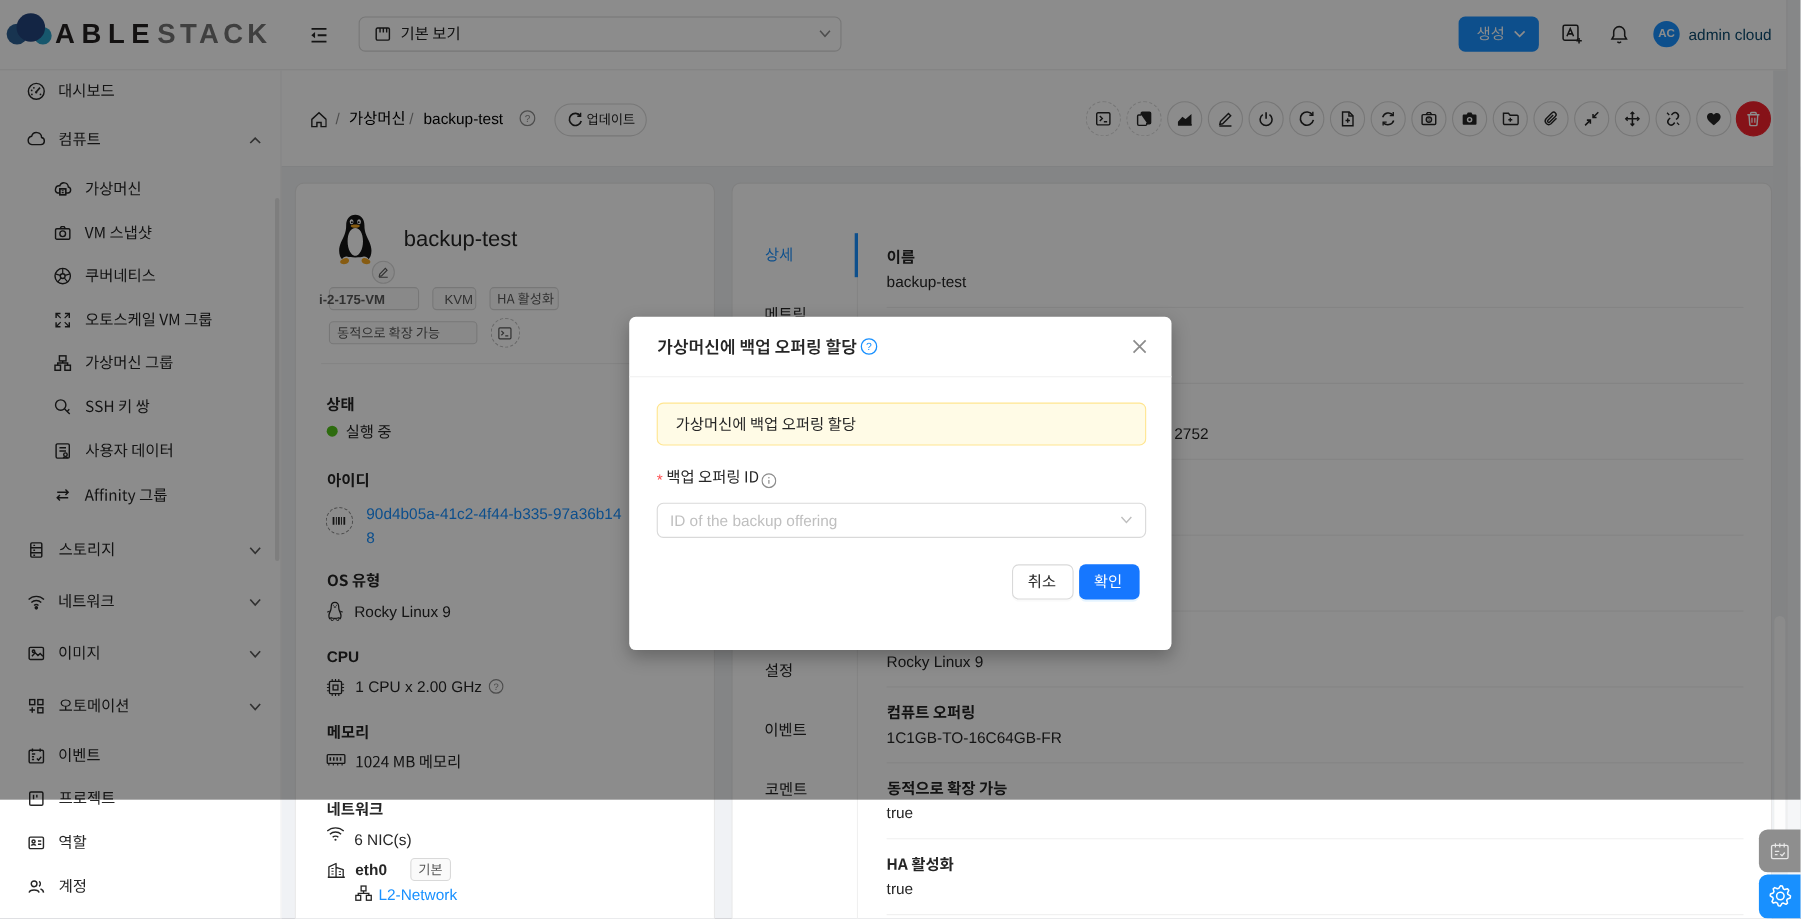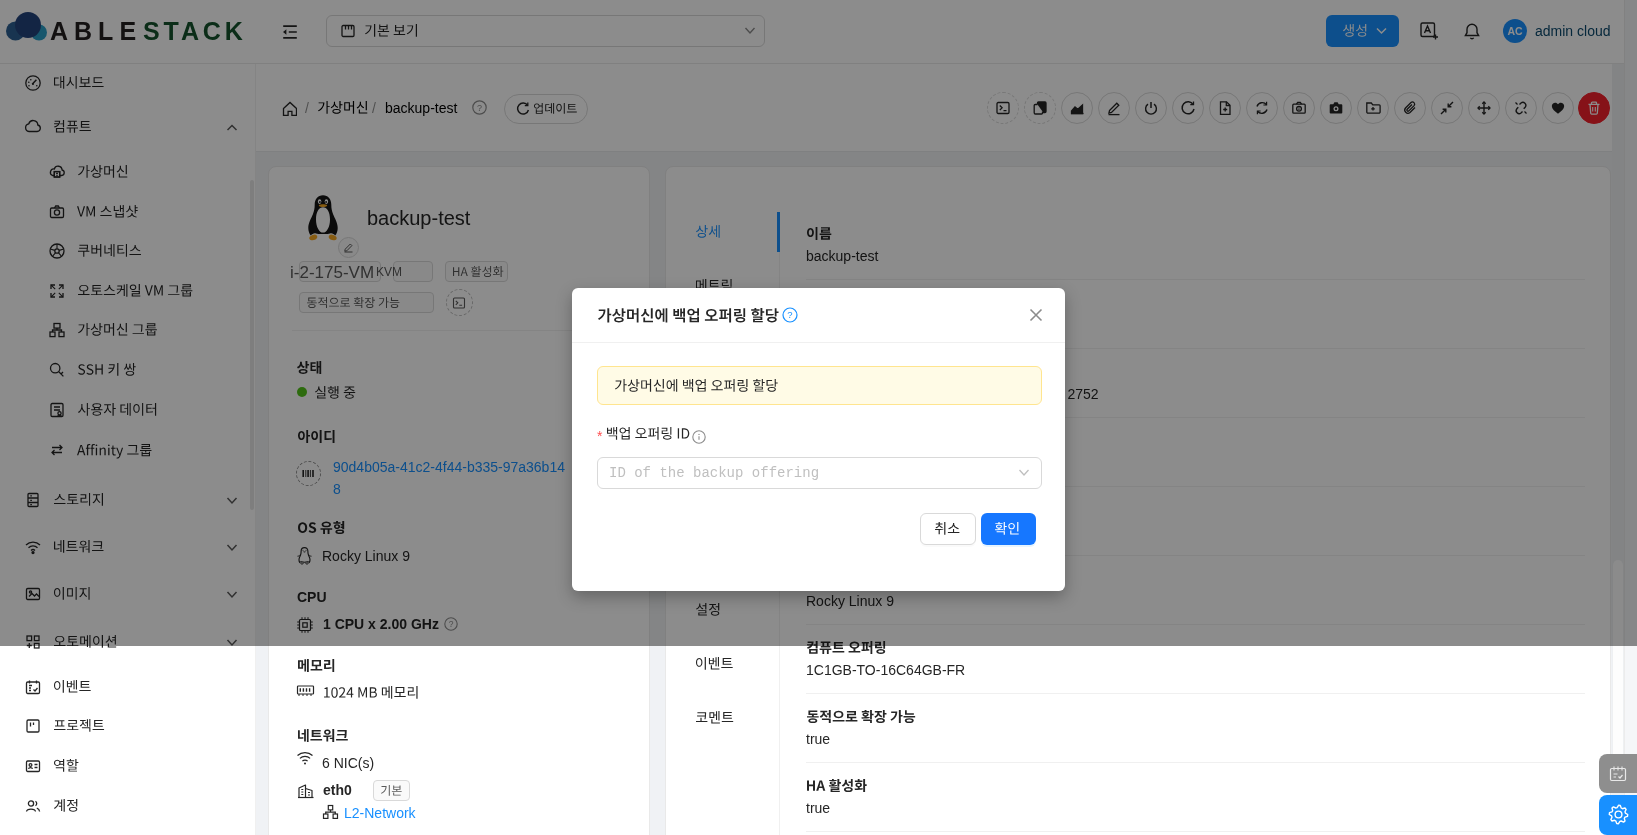--- a/index.html
+++ b/index.html
@@ -1,28 +1,28 @@
 <!DOCTYPE html>
 <html><head><meta charset="utf-8">
 <style>
 html,body{margin:0;padding:0;width:1637px;height:835px;overflow:hidden;
 font-family:"Liberation Sans",sans-serif;background:#f0f2f5;}
 *{box-sizing:border-box}
 </style></head><body>
-<div style="position:relative;width:1637px;height:646px">
+<div style="position:relative;width:1637px;height:727px">
 
 <div style="position:absolute;inset:0;z-index:1">
 <div style="position:absolute;left:0px;top:0px;width:1637px;height:64px;background:#fff;border-bottom:1px solid #eaeaea;"></div>
 <svg style="position:absolute;left:5px;top:11px;" width="44" height="32" viewBox="0 0 44 32">
 <circle cx="34" cy="21.5" r="8" fill="#2b9fc7"></circle>
 <circle cx="10.5" cy="20" r="9.5" fill="#2d6092"></circle>
 <circle cx="23" cy="14" r="13" fill="#24447c"></circle>
 </svg>
 <div style="position:absolute;left:50px;top:12.5px;font-size:25px;line-height:36px;color:#231f20;font-weight:700;font-family:'Liberation Sans', sans-serif;white-space:pre;letter-spacing:6.0px;">ABLE</div>
-<div style="position:absolute;left:143px;top:12.5px;font-size:25px;line-height:36px;color:#14532d;font-weight:700;font-family:'Liberation Sans', sans-serif;white-space:pre;letter-spacing:3.9px;">STACK</div>
+<div style="position:absolute;left:143px;top:12.5px;font-size:25px;line-height:36px;color:#737373;font-weight:700;font-family:'Liberation Sans', sans-serif;white-space:pre;letter-spacing:3.9px;">STACK</div>
 <svg style="position:absolute;left:280px;top:22px;" width="20" height="20" viewBox="0 0 20 20">
 <g stroke="#262626" stroke-width="1.7" fill="none">
 <path d="M3.2 4.2h13.6M8.8 10h8M3.2 15.8h13.6"></path>
 <path d="M6.4 7.2L3 10l3.4 2.8z" fill="#262626" stroke="none"></path>
 </g>
       </svg>
 <div style="position:absolute;left:326px;top:15px;width:439px;height:32px;background:#fff;border:1px solid #d9d9d9;border-radius:6px;"></div>
 <svg style="position:absolute;left:340px;top:23px;" width="16" height="16" viewBox="0 0 16 16">
 <g stroke="#262626" stroke-width="1.3" fill="none">
 <rect x="2" y="2.5" width="12" height="11" rx="1.2"></rect>
@@ -416,23 +416,23 @@
       </svg>
 <div style="position:absolute;left:367px;top:203.5px;font-size:20px;line-height:29px;color:#262626;font-weight:500;font-family:'Liberation Sans', sans-serif;white-space:pre;">backup-test</div>
 <div style="position:absolute;left:338px;top:237px;width:21px;height:21px;background:#fafafa;border:1px solid #d9d9d9;border-radius:50%;"></div>
 <svg style="position:absolute;left:343px;top:242px;" width="11" height="11" viewBox="0 0 11 11">
         <g stroke="#595959" stroke-width="1" fill="none">
           <path d="M2.2 7.2L7.3 2l1.6 1.6-5.1 5.2-2 .4z"></path>
           <path d="M1.5 10h8"></path>
         </g>
       </svg>
 <div style="position:absolute;left:299px;top:261px;width:82px;height:21px;background:#fafafa;border:1px solid #d9d9d9;border-radius:4px;"></div>
-<div style="position:absolute;left:290px;top:263.5px;font-size:17px;line-height:17px;color:#595959;font-weight:400;font-family:'Liberation Sans', sans-serif;white-space:pre;">i-2-175-VM</div>
+<div style="position:absolute;left:290px;top:263.5px;font-size:12px;line-height:17px;color:#595959;font-weight:700;font-family:'Liberation Sans', sans-serif;white-space:pre;">i-2-175-VM</div>
 <div style="position:absolute;left:393px;top:261px;width:40px;height:21px;background:#fafafa;border:1px solid #d9d9d9;border-radius:4px;"></div>
-<div style="position:absolute;left:376px;top:263.5px;font-size:12px;line-height:17px;color:#595959;font-weight:400;font-family:'Liberation Sans', sans-serif;white-space:pre;">KVM</div>
+<div style="position:absolute;left:404px;top:263.5px;font-size:12px;line-height:17px;color:#595959;font-weight:400;font-family:'Liberation Sans', sans-serif;white-space:pre;">KVM</div>
 <div style="position:absolute;left:445px;top:261px;width:63px;height:21px;background:#fafafa;border:1px solid #d9d9d9;border-radius:4px;"></div>
 <svg style="position:absolute;left:452.2px;top:265.3px;overflow:visible" width="52.2" height="13.0" viewBox="0 0 52.2 13.0">
         <path transform="translate(-0.2,11.0)" fill="#595959" d="M1.2 0.0V-8.8H2.3V-5.1H6.4V-8.8H7.5V0.0H6.4V-4.1H2.3V0.0Z M8.8 0.0 11.8 -8.8H13.0L16.0 0.0H14.8L13.3 -4.9Q13.0 -5.7 12.8 -6.4Q12.6 -7.1 12.4 -7.9H12.3Q12.1 -7.1 11.9 -6.4Q11.7 -5.7 11.5 -4.9L9.9 0.0ZM10.3 -2.7V-3.6H14.4V-2.7Z M26.7 -9.9H27.7V-3.5H26.7ZM27.3 -7.1H29.3V-6.3H27.3ZM20.7 -3.0H27.7V-0.8H21.7V0.3H20.7V-1.5H26.7V-2.3H20.7ZM20.7 0.1H28.1V0.8H20.7ZM22.2 -5.5H23.1V-4.1H22.2ZM19.4 -3.8 19.3 -4.5Q20.2 -4.5 21.4 -4.5Q22.5 -4.5 23.8 -4.6Q25.0 -4.7 26.1 -4.8L26.2 -4.2Q25.0 -4.0 23.8 -3.9Q22.6 -3.8 21.5 -3.8Q20.3 -3.8 19.4 -3.8ZM19.5 -9.1H25.8V-8.4H19.5ZM22.6 -8.0Q23.8 -8.0 24.5 -7.7Q25.2 -7.3 25.2 -6.6Q25.2 -5.9 24.5 -5.6Q23.8 -5.2 22.6 -5.2Q21.5 -5.2 20.8 -5.6Q20.1 -5.9 20.1 -6.6Q20.1 -7.3 20.8 -7.7Q21.5 -8.0 22.6 -8.0ZM22.6 -7.4Q21.9 -7.4 21.5 -7.2Q21.1 -7.0 21.1 -6.6Q21.1 -6.3 21.5 -6.0Q21.9 -5.8 22.6 -5.8Q23.4 -5.8 23.8 -6.0Q24.2 -6.3 24.2 -6.6Q24.2 -7.0 23.8 -7.2Q23.4 -7.4 22.6 -7.4ZM22.2 -10.0H23.1V-8.7H22.2Z M33.1 -9.3H33.9V-8.2Q33.9 -7.1 33.5 -6.3Q33.2 -5.4 32.5 -4.7Q31.8 -4.0 30.9 -3.7L30.4 -4.5Q31.2 -4.8 31.8 -5.3Q32.4 -5.9 32.8 -6.6Q33.1 -7.4 33.1 -8.2ZM33.3 -9.3H34.1V-8.2Q34.1 -7.5 34.4 -6.8Q34.7 -6.1 35.3 -5.6Q35.9 -5.1 36.7 -4.8L36.2 -4.0Q35.3 -4.3 34.7 -5.0Q34.0 -5.6 33.6 -6.4Q33.3 -7.2 33.3 -8.2ZM38.3 -9.9H39.3V-3.5H38.3ZM35.7 -3.2Q37.4 -3.2 38.4 -2.6Q39.3 -2.1 39.3 -1.1Q39.3 -0.2 38.4 0.4Q37.4 0.9 35.7 0.9Q34.0 0.9 33.1 0.4Q32.1 -0.2 32.1 -1.1Q32.1 -2.1 33.1 -2.6Q34.0 -3.2 35.7 -3.2ZM35.7 -2.4Q34.9 -2.4 34.3 -2.2Q33.7 -2.1 33.4 -1.8Q33.1 -1.5 33.1 -1.1Q33.1 -0.7 33.4 -0.5Q33.7 -0.2 34.3 -0.0Q34.9 0.1 35.7 0.1Q36.5 0.1 37.1 -0.0Q37.7 -0.2 38.0 -0.5Q38.3 -0.7 38.3 -1.1Q38.3 -1.5 38.0 -1.8Q37.7 -2.1 37.1 -2.2Q36.5 -2.4 35.7 -2.4ZM35.9 -7.6H38.5V-6.8H35.9Z M44.2 -3.5H45.2V-1.7H44.2ZM48.8 -9.9H49.8V0.9H48.8ZM49.4 -5.3H51.5V-4.5H49.4ZM41.4 -1.1 41.3 -2.0Q42.2 -2.0 43.4 -2.0Q44.6 -2.0 45.8 -2.1Q47.0 -2.1 48.1 -2.3L48.2 -1.6Q47.0 -1.4 45.8 -1.3Q44.6 -1.2 43.5 -1.2Q42.4 -1.1 41.4 -1.1ZM41.5 -8.6H47.9V-7.8H41.5ZM44.7 -7.2Q45.5 -7.2 46.0 -6.9Q46.6 -6.7 46.9 -6.2Q47.3 -5.8 47.3 -5.2Q47.3 -4.6 46.9 -4.1Q46.6 -3.7 46.0 -3.4Q45.5 -3.2 44.7 -3.2Q44.0 -3.2 43.4 -3.4Q42.8 -3.7 42.5 -4.1Q42.2 -4.6 42.2 -5.2Q42.2 -5.8 42.5 -6.2Q42.8 -6.7 43.4 -6.9Q44.0 -7.2 44.7 -7.2ZM44.7 -6.4Q44.0 -6.4 43.5 -6.1Q43.1 -5.7 43.1 -5.2Q43.1 -4.6 43.5 -4.3Q44.0 -3.9 44.7 -3.9Q45.4 -3.9 45.9 -4.3Q46.3 -4.6 46.3 -5.2Q46.3 -5.7 45.9 -6.1Q45.4 -6.4 44.7 -6.4ZM44.2 -9.9H45.2V-8.1H44.2Z"></path>
       </svg>
 <div style="position:absolute;left:299px;top:292px;width:135px;height:21px;background:#fafafa;border:1px solid #d9d9d9;border-radius:4px;"></div>
 <svg style="position:absolute;left:305.6px;top:296.3px;overflow:visible" width="94.5" height="12.9" viewBox="0 0 94.5 12.9">
         <path transform="translate(0.4,11.0)" fill="#595959" d="M0.6 -4.6H10.4V-3.8H0.6ZM5.0 -6.3H6.0V-4.2H5.0ZM1.8 -6.6H9.3V-5.8H1.8ZM1.8 -9.4H9.2V-8.6H2.8V-6.1H1.8ZM5.5 -3.0Q7.2 -3.0 8.2 -2.5Q9.2 -2.0 9.2 -1.0Q9.2 -0.1 8.2 0.4Q7.2 0.9 5.5 0.9Q3.8 0.9 2.8 0.4Q1.8 -0.1 1.8 -1.0Q1.8 -2.0 2.8 -2.5Q3.8 -3.0 5.5 -3.0ZM5.5 -2.2Q4.6 -2.2 4.0 -2.1Q3.4 -1.9 3.1 -1.7Q2.8 -1.4 2.8 -1.0Q2.8 -0.7 3.1 -0.4Q3.4 -0.1 4.0 0.0Q4.6 0.1 5.5 0.1Q6.3 0.1 7.0 0.0Q7.6 -0.1 7.9 -0.4Q8.2 -0.7 8.2 -1.0Q8.2 -1.4 7.9 -1.7Q7.6 -1.9 7.0 -2.1Q6.3 -2.2 5.5 -2.2Z M14.4 -8.8H15.2V-7.9Q15.2 -7.0 14.8 -6.1Q14.5 -5.2 13.8 -4.6Q13.1 -3.9 12.2 -3.6L11.7 -4.4Q12.3 -4.6 12.8 -5.0Q13.3 -5.3 13.6 -5.8Q14.0 -6.3 14.2 -6.8Q14.4 -7.4 14.4 -7.9ZM14.6 -8.8H15.4V-7.9Q15.4 -7.2 15.7 -6.6Q16.1 -5.9 16.7 -5.4Q17.3 -4.9 18.0 -4.6L17.5 -3.8Q16.6 -4.2 16.0 -4.8Q15.3 -5.4 15.0 -6.2Q14.6 -7.0 14.6 -7.9ZM17.4 -7.1H19.9V-6.3H17.4ZM12.0 -9.2H17.8V-8.4H12.0ZM13.3 -2.8H20.6V0.9H19.6V-2.0H13.3ZM19.6 -9.9H20.6V-3.4H19.6Z M27.6 -9.2Q28.7 -9.2 29.6 -8.9Q30.5 -8.5 31.0 -7.8Q31.5 -7.1 31.5 -6.2Q31.5 -5.3 31.0 -4.7Q30.5 -4.0 29.6 -3.6Q28.7 -3.2 27.6 -3.2Q26.5 -3.2 25.6 -3.6Q24.7 -4.0 24.2 -4.7Q23.6 -5.3 23.6 -6.2Q23.6 -7.1 24.2 -7.8Q24.7 -8.5 25.6 -8.9Q26.5 -9.2 27.6 -9.2ZM27.6 -8.4Q26.7 -8.4 26.1 -8.1Q25.4 -7.9 25.0 -7.4Q24.6 -6.9 24.6 -6.2Q24.6 -5.6 25.0 -5.1Q25.4 -4.6 26.1 -4.3Q26.7 -4.1 27.6 -4.1Q28.4 -4.1 29.1 -4.3Q29.8 -4.6 30.2 -5.1Q30.6 -5.6 30.6 -6.2Q30.6 -6.9 30.2 -7.4Q29.8 -7.9 29.1 -8.1Q28.4 -8.4 27.6 -8.4ZM22.7 -1.3H32.5V-0.5H22.7Z M33.7 -1.2H43.6V-0.4H33.7ZM38.1 -3.6H39.1V-0.9H38.1ZM34.9 -9.1H42.3V-5.8H35.9V-3.7H34.9V-6.6H41.4V-8.3H34.9ZM34.9 -4.1H42.6V-3.3H34.9Z M50.3 -4.8H51.3V-3.4H50.3ZM54.9 -9.9H55.9V-2.6H54.9ZM55.4 -6.6H57.4V-5.8H55.4ZM47.5 -3.0 47.4 -3.8Q48.4 -3.8 49.5 -3.8Q50.7 -3.8 51.9 -3.9Q53.1 -3.9 54.2 -4.1L54.3 -3.4Q53.1 -3.2 51.9 -3.1Q50.7 -3.0 49.6 -3.0Q48.5 -3.0 47.5 -3.0ZM48.7 -2.1H55.9V0.9H54.9V-1.3H48.7ZM47.7 -8.9H53.9V-8.2H47.7ZM50.8 -7.8Q51.9 -7.8 52.6 -7.3Q53.3 -6.9 53.3 -6.2Q53.3 -5.4 52.6 -5.0Q51.9 -4.6 50.8 -4.6Q49.6 -4.6 48.9 -5.0Q48.2 -5.4 48.2 -6.2Q48.2 -6.9 48.9 -7.3Q49.6 -7.8 50.8 -7.8ZM50.8 -7.1Q50.0 -7.1 49.6 -6.8Q49.2 -6.6 49.2 -6.2Q49.2 -5.8 49.6 -5.5Q50.0 -5.2 50.8 -5.2Q51.5 -5.2 51.9 -5.5Q52.4 -5.8 52.4 -6.2Q52.4 -6.6 51.9 -6.8Q51.5 -7.1 50.8 -7.1ZM50.3 -10.0H51.3V-8.6H50.3Z M61.2 -8.8H62.0V-7.9Q62.0 -6.9 61.6 -6.0Q61.2 -5.2 60.5 -4.5Q59.9 -3.9 58.9 -3.6L58.4 -4.4Q59.3 -4.6 59.9 -5.2Q60.5 -5.7 60.8 -6.4Q61.2 -7.1 61.2 -7.9ZM61.3 -8.8H62.2V-7.9Q62.2 -7.2 62.5 -6.5Q62.8 -5.9 63.4 -5.4Q64.0 -4.9 64.8 -4.7L64.3 -3.9Q63.4 -4.2 62.7 -4.8Q62.1 -5.4 61.7 -6.2Q61.3 -7.0 61.3 -7.9ZM58.7 -9.1H64.5V-8.3H58.7ZM65.9 -9.9H66.9V-3.4H65.9ZM66.6 -7.2H68.5V-6.3H66.6ZM63.5 -3.1Q64.6 -3.1 65.4 -2.9Q66.2 -2.6 66.6 -2.2Q67.0 -1.7 67.0 -1.1Q67.0 -0.5 66.6 -0.0Q66.2 0.4 65.4 0.7Q64.6 0.9 63.5 0.9Q62.3 0.9 61.5 0.7Q60.7 0.4 60.3 -0.0Q59.9 -0.5 59.9 -1.1Q59.9 -1.7 60.3 -2.2Q60.7 -2.6 61.5 -2.9Q62.3 -3.1 63.5 -3.1ZM63.5 -2.3Q62.6 -2.3 62.1 -2.2Q61.5 -2.0 61.2 -1.7Q60.9 -1.5 60.9 -1.1Q60.9 -0.7 61.2 -0.4Q61.5 -0.2 62.1 -0.0Q62.6 0.1 63.5 0.1Q64.3 0.1 64.8 -0.0Q65.4 -0.2 65.7 -0.4Q66.0 -0.7 66.0 -1.1Q66.0 -1.5 65.7 -1.7Q65.4 -2.0 64.8 -2.2Q64.3 -2.3 63.5 -2.3Z M79.6 -9.9H80.6V0.9H79.6ZM80.3 -5.5H82.3V-4.7H80.3ZM76.8 -8.8H77.8Q77.8 -7.2 77.3 -5.8Q76.8 -4.4 75.7 -3.2Q74.6 -2.0 72.8 -1.1L72.3 -1.9Q73.8 -2.7 74.8 -3.7Q75.8 -4.7 76.3 -5.9Q76.8 -7.2 76.8 -8.6ZM72.8 -8.8H77.3V-7.9H72.8Z M84.6 -6.9H91.9V-6.1H84.6ZM84.6 -9.7H85.6V-6.5H84.6ZM83.3 -4.8H93.1V-4.0H83.3ZM88.1 -3.1Q89.9 -3.1 90.9 -2.5Q91.9 -2.0 91.9 -1.1Q91.9 -0.1 90.9 0.4Q89.9 0.9 88.1 0.9Q86.4 0.9 85.4 0.4Q84.4 -0.1 84.4 -1.1Q84.4 -2.0 85.4 -2.5Q86.4 -3.1 88.1 -3.1ZM88.1 -2.3Q87.3 -2.3 86.7 -2.1Q86.1 -2.0 85.8 -1.7Q85.4 -1.5 85.4 -1.1Q85.4 -0.7 85.8 -0.4Q86.1 -0.2 86.7 -0.0Q87.3 0.1 88.1 0.1Q89.0 0.1 89.6 -0.0Q90.2 -0.2 90.5 -0.4Q90.9 -0.7 90.9 -1.1Q90.9 -1.5 90.5 -1.7Q90.2 -2.0 89.6 -2.1Q89.0 -2.3 88.1 -2.3Z"></path>
       </svg>
 <div style="position:absolute;left:446px;top:289px;width:27px;height:27px;background:#fff;border:1px dashed #bfbfbf;border-radius:50%;"></div>
 <svg style="position:absolute;left:452px;top:296px;" width="14" height="14" viewBox="0 0 14 14">
@@ -479,21 +479,21 @@
       </svg>
 <div style="position:absolute;left:322px;top:545.5px;font-size:14px;line-height:20px;color:#262626;font-weight:400;font-family:'Liberation Sans', sans-serif;white-space:pre;">Rocky Linux 9</div>
 <div style="position:absolute;left:297px;top:587.0px;font-size:14px;line-height:20px;color:#262626;font-weight:700;font-family:'Liberation Sans', sans-serif;white-space:pre;">CPU</div>
 <svg style="position:absolute;left:296px;top:616px;" width="18" height="18" viewBox="0 0 18 18">
         <g stroke="#262626" stroke-width="1.2" fill="none">
 <rect x="3.5" y="3.5" width="11" height="11" rx="1"></rect>
           <rect x="6.8" y="6.8" width="4.4" height="4.4"></rect>
 <path d="M6 3.5V1.2M9 3.5V1.2M12 3.5V1.2M6 16.8v-2.3M9 16.8v-2.3M12 16.8v-2.3M3.5 6H1.2M3.5 9H1.2M3.5 12H1.2M16.8 6h-2.3M16.8 9h-2.3M16.8 12h-2.3" stroke-width="1"></path>
         </g>
       </svg>
-<div style="position:absolute;left:323px;top:614.0px;font-size:14px;line-height:20px;color:#262626;font-weight:700;font-family:'Liberation Sans', sans-serif;white-space:pre;">1 CPU x 2.00 GHz</div>
+<div style="position:absolute;left:323px;top:614.0px;font-size:14px;line-height:20px;color:#262626;font-weight:400;font-family:'Liberation Sans', sans-serif;white-space:pre;">1 CPU x 2.00 GHz</div>
 <svg style="position:absolute;left:444px;top:617px;" width="14" height="14" viewBox="0 0 14 14">
         <g stroke="#8c8c8c" stroke-width="1.1" fill="none">
           <circle cx="7" cy="7" r="6.2"></circle>
         </g>
         <text x="7" y="10" font-size="8.5" text-anchor="middle" fill="#8c8c8c" font-family="Liberation Sans">?</text>
       </svg>
 <svg style="position:absolute;left:296.9px;top:658.3px;overflow:visible" width="38.2" height="15.0" viewBox="0 0 38.2 15.0">
         <path transform="translate(0.1,12.7)" fill="#262626" d="M0.9 -10.4H6.0V-2.0H0.9ZM4.3 -8.9H2.7V-3.4H4.3ZM9.9 -11.7H11.7V1.2H9.9ZM5.1 -7.0H8.0V-5.5H5.1ZM7.3 -11.5H9.0V0.7H7.3Z M13.5 -1.8H25.2V-0.3H13.5ZM18.4 -4.6H20.2V-1.4H18.4ZM14.7 -10.8H23.9V-4.4H14.7ZM22.1 -9.3H16.5V-5.9H22.1Z M35.3 -11.7H37.1V1.3H35.3ZM27.0 -3.3H28.2Q29.3 -3.3 30.4 -3.3Q31.4 -3.3 32.4 -3.4Q33.3 -3.5 34.4 -3.7L34.5 -2.2Q33.0 -1.9 31.5 -1.8Q29.9 -1.8 28.2 -1.8H27.0ZM27.0 -10.6H33.1V-5.6H28.9V-2.7H27.0V-7.1H31.2V-9.1H27.0Z"></path>
       </svg>
 <svg style="position:absolute;left:296px;top:682px;" width="19" height="16" viewBox="0 0 19 16">
@@ -633,21 +633,21 @@
         <path transform="translate(-0.3,12.6)" fill="#262626" d="M1.3 -10.8H2.4V-8.8H5.1V-10.8H6.2V-4.9H1.3ZM2.4 -7.9V-5.8H5.1V-7.9ZM10.3 -11.6H11.4V-4.0H10.3ZM8.2 -8.3H10.6V-7.3H8.2ZM7.5 -11.3H8.6V-4.0H7.5ZM2.9 -3.2H11.4V1.1H10.2V-2.3H2.9Z M19.9 -8.6H23.3V-7.6H19.9ZM17.0 -11.0Q18.0 -11.0 18.7 -10.6Q19.5 -10.2 19.9 -9.6Q20.3 -8.9 20.3 -8.1Q20.3 -7.2 19.9 -6.5Q19.5 -5.9 18.7 -5.5Q18.0 -5.1 17.0 -5.1Q16.1 -5.1 15.4 -5.5Q14.6 -5.9 14.2 -6.5Q13.8 -7.2 13.8 -8.1Q13.8 -8.9 14.2 -9.6Q14.6 -10.2 15.4 -10.6Q16.1 -11.0 17.0 -11.0ZM17.0 -10.0Q16.4 -10.0 15.9 -9.8Q15.4 -9.5 15.2 -9.1Q14.9 -8.6 14.9 -8.1Q14.9 -7.5 15.2 -7.0Q15.4 -6.6 15.9 -6.4Q16.4 -6.1 17.0 -6.1Q17.7 -6.1 18.1 -6.4Q18.6 -6.6 18.9 -7.0Q19.2 -7.5 19.2 -8.1Q19.2 -8.6 18.9 -9.1Q18.6 -9.5 18.1 -9.8Q17.7 -10.0 17.0 -10.0ZM22.8 -11.6H24.0V-4.8H22.8ZM15.9 -4.1H17.0V-2.6H22.8V-4.1H24.0V0.9H15.9ZM17.0 -1.6V-0.0H22.8V-1.6Z M34.7 -4.4H35.9V-1.3H34.7ZM35.3 -10.7Q36.6 -10.7 37.7 -10.3Q38.7 -9.9 39.3 -9.2Q39.9 -8.4 39.9 -7.4Q39.9 -6.4 39.3 -5.7Q38.7 -4.9 37.7 -4.5Q36.6 -4.1 35.3 -4.1Q34.0 -4.1 32.9 -4.5Q31.9 -4.9 31.3 -5.7Q30.7 -6.4 30.7 -7.4Q30.7 -8.4 31.3 -9.2Q31.9 -9.9 32.9 -10.3Q34.0 -10.7 35.3 -10.7ZM35.3 -9.8Q34.3 -9.8 33.5 -9.5Q32.7 -9.2 32.3 -8.7Q31.8 -8.2 31.8 -7.4Q31.8 -6.7 32.3 -6.2Q32.7 -5.6 33.5 -5.3Q34.3 -5.0 35.3 -5.0Q36.3 -5.0 37.1 -5.3Q37.9 -5.6 38.3 -6.2Q38.8 -6.7 38.8 -7.4Q38.8 -8.2 38.3 -8.7Q37.9 -9.2 37.1 -9.5Q36.3 -9.8 35.3 -9.8ZM29.6 -1.5H41.1V-0.5H29.6Z M42.8 -10.2H49.8V-9.3H42.8ZM42.5 -2.0 42.4 -3.0Q43.5 -3.0 44.8 -3.0Q46.1 -3.1 47.5 -3.1Q48.9 -3.2 50.1 -3.4L50.2 -2.5Q48.9 -2.3 47.6 -2.2Q46.2 -2.1 44.9 -2.1Q43.6 -2.0 42.5 -2.0ZM44.0 -9.5H45.2V-2.8H44.0ZM47.2 -9.5H48.3V-2.8H47.2ZM51.7 -11.6H52.9V1.1H51.7ZM49.3 -6.8H52.5V-5.8H49.3Z M64.6 -11.6H65.7V-3.8H64.6ZM56.0 -5.5H57.0Q58.2 -5.5 59.2 -5.5Q60.2 -5.6 61.1 -5.7Q62.0 -5.8 63.0 -5.9L63.2 -5.0Q62.1 -4.8 61.2 -4.7Q60.2 -4.6 59.2 -4.6Q58.2 -4.6 57.0 -4.6H56.0ZM56.0 -10.8H61.7V-7.3H57.1V-5.0H56.0V-8.2H60.6V-9.8H56.0ZM61.6 -3.5Q63.5 -3.5 64.7 -2.9Q65.8 -2.3 65.8 -1.2Q65.8 -0.1 64.7 0.5Q63.5 1.1 61.6 1.1Q59.6 1.1 58.5 0.5Q57.3 -0.1 57.3 -1.2Q57.3 -2.3 58.5 -2.9Q59.6 -3.5 61.6 -3.5ZM61.6 -2.6Q60.6 -2.6 59.9 -2.4Q59.2 -2.3 58.8 -2.0Q58.5 -1.7 58.5 -1.2Q58.5 -0.8 58.8 -0.5Q59.2 -0.2 59.9 -0.0Q60.6 0.1 61.6 0.1Q62.5 0.1 63.2 -0.0Q63.9 -0.2 64.3 -0.5Q64.7 -0.8 64.7 -1.2Q64.7 -1.7 64.3 -2.0Q63.9 -2.3 63.2 -2.4Q62.5 -2.6 61.6 -2.6Z M72.1 0.0V-10.3H73.4V0.0Z M76.2 0.0V-10.3H78.7Q80.3 -10.3 81.4 -9.7Q82.5 -9.1 83.0 -7.9Q83.6 -6.8 83.6 -5.2Q83.6 -3.5 83.0 -2.4Q82.5 -1.2 81.4 -0.6Q80.4 0.0 78.8 0.0ZM77.5 -1.1H78.6Q79.8 -1.1 80.7 -1.5Q81.5 -2.0 81.9 -3.0Q82.3 -3.9 82.3 -5.2Q82.3 -6.5 81.9 -7.4Q81.5 -8.3 80.7 -8.7Q79.8 -9.2 78.6 -9.2H77.5Z"></path>
       </svg>
 <svg style="position:absolute;left:692px;top:430px;" width="14" height="14" viewBox="0 0 14 14">
         <g stroke="#8c8c8c" stroke-width="1.1" fill="none">
           <circle cx="7" cy="7" r="6.2"></circle>
           <path d="M7 6.3v3.4"></path>
           <circle cx="7" cy="4.4" r=".7" fill="#8c8c8c" stroke="none"></circle>
         </g>
       </svg>
 <div style="position:absolute;left:597px;top:457px;width:445px;height:32px;background:#fff;border:1px solid #d9d9d9;border-radius:6px;"></div>
-<div style="position:absolute;left:609px;top:463.0px;font-size:14px;line-height:20px;color:#bfbfbf;font-weight:400;font-family:Liberation Mono, monospace;white-space:pre;">ID of the backup offering</div>
+<div style="position:absolute;left:609px;top:463.0px;font-size:14px;line-height:20px;color:#bfbfbf;font-weight:400;font-family:Liberation Sans, sans-serif;white-space:pre;">ID of the backup offering</div>
 <svg style="position:absolute;left:1018px;top:468px;" width="12" height="10" viewBox="0 0 12 10">
         <path d="M1.5 2l4.5 5 4.5-5" stroke="#bfbfbf" stroke-width="1.3" fill="none"></path>
       </svg>
 <div style="position:absolute;left:920px;top:513px;width:56px;height:32px;background:#fff;border:1px solid #d9d9d9;border-radius:6px;box-shadow:0 2px 0 rgba(0,0,0,0.02);"></div>
 <svg style="position:absolute;left:933.7px;top:521.4px;overflow:visible" width="26.4" height="14.7" viewBox="0 0 26.4 14.7">
         <path transform="translate(0.3,12.6)" fill="#262626" d="M4.3 -9.4H5.3V-9.2Q5.3 -8.3 4.8 -7.5Q4.4 -6.7 3.6 -6.2Q2.8 -5.6 1.7 -5.3L1.3 -6.3Q2.2 -6.5 2.9 -6.9Q3.5 -7.3 3.9 -7.9Q4.3 -8.5 4.3 -9.2ZM4.5 -9.4H5.5V-9.2Q5.5 -8.6 5.8 -8.0Q6.2 -7.5 6.9 -7.0Q7.6 -6.6 8.5 -6.4L8.0 -5.5Q6.9 -5.8 6.2 -6.3Q5.4 -6.8 4.9 -7.6Q4.5 -8.3 4.5 -9.2ZM1.5 -10.1H8.2V-9.2H1.5ZM4.3 -11.5H5.5V-9.5H4.3ZM4.3 -4.3H5.5V0.7H4.3ZM9.9 -11.6H11.1V1.1H9.9ZM0.8 -3.5 0.7 -4.5Q1.9 -4.5 3.3 -4.5Q4.7 -4.5 6.2 -4.6Q7.6 -4.7 9.0 -4.9L9.1 -4.0Q7.7 -3.8 6.2 -3.7Q4.8 -3.5 3.4 -3.5Q2.0 -3.5 0.8 -3.5Z M13.6 -1.5H25.1V-0.6H13.6ZM18.7 -4.6H19.8V-1.2H18.7ZM18.7 -10.7H19.7V-9.8Q19.7 -8.9 19.4 -8.2Q19.1 -7.5 18.6 -6.9Q18.1 -6.2 17.4 -5.8Q16.8 -5.3 16.0 -4.9Q15.3 -4.6 14.5 -4.4L14.0 -5.4Q14.7 -5.5 15.4 -5.8Q16.0 -6.1 16.6 -6.5Q17.2 -6.9 17.7 -7.4Q18.1 -7.9 18.4 -8.5Q18.7 -9.1 18.7 -9.8ZM18.9 -10.7H19.9V-9.8Q19.9 -9.1 20.1 -8.5Q20.4 -7.9 20.9 -7.4Q21.3 -6.9 21.9 -6.5Q22.5 -6.1 23.2 -5.8Q23.8 -5.5 24.5 -5.4L24.0 -4.4Q23.2 -4.6 22.5 -4.9Q21.8 -5.3 21.1 -5.8Q20.4 -6.2 19.9 -6.9Q19.4 -7.5 19.1 -8.2Q18.9 -8.9 18.9 -9.8Z"></path>
       </svg>
 <div style="position:absolute;left:981px;top:513px;width:55px;height:32px;background:#1677ff;border-radius:6px;box-shadow:0 2px 0 rgba(5,145,255,0.1);"></div>
 <svg style="position:absolute;left:993.6px;top:521.3px;overflow:visible" width="25.7" height="14.8" viewBox="0 0 25.7 14.8">
         <path transform="translate(0.4,12.7)" fill="#ffffff" d="M4.0 -5.6H5.2V-4.0H4.0ZM9.3 -11.6H10.5V-3.1H9.3ZM10.0 -7.7H12.4V-6.8H10.0ZM0.8 -3.4 0.6 -4.4Q1.8 -4.4 3.1 -4.4Q4.5 -4.4 5.9 -4.5Q7.3 -4.6 8.6 -4.8L8.7 -3.9Q7.3 -3.7 5.9 -3.6Q4.5 -3.5 3.2 -3.5Q1.9 -3.4 0.8 -3.4ZM2.2 -2.4H10.5V1.1H9.3V-1.5H2.2ZM0.9 -10.4H8.2V-9.6H0.9ZM4.6 -9.1Q5.9 -9.1 6.7 -8.6Q7.5 -8.1 7.5 -7.2Q7.5 -6.3 6.7 -5.8Q5.9 -5.3 4.6 -5.3Q3.2 -5.3 2.4 -5.8Q1.6 -6.3 1.6 -7.2Q1.6 -8.1 2.4 -8.6Q3.2 -9.1 4.6 -9.1ZM4.6 -8.3Q3.7 -8.3 3.2 -8.0Q2.7 -7.7 2.7 -7.2Q2.7 -6.7 3.2 -6.4Q3.7 -6.1 4.6 -6.1Q5.4 -6.1 5.9 -6.4Q6.4 -6.7 6.4 -7.2Q6.4 -7.7 5.9 -8.0Q5.4 -8.3 4.6 -8.3ZM4.0 -11.7H5.2V-10.0H4.0Z M22.8 -11.6H24.0V-2.3H22.8ZM15.8 -0.1H24.3V0.8H15.8ZM15.8 -3.3H17.0V0.2H15.8ZM17.2 -10.7Q18.1 -10.7 18.9 -10.3Q19.6 -9.9 20.0 -9.2Q20.5 -8.5 20.5 -7.6Q20.5 -6.7 20.0 -6.0Q19.6 -5.2 18.9 -4.8Q18.1 -4.4 17.2 -4.4Q16.2 -4.4 15.5 -4.8Q14.7 -5.2 14.3 -6.0Q13.9 -6.7 13.9 -7.6Q13.9 -8.5 14.3 -9.2Q14.7 -9.9 15.5 -10.3Q16.2 -10.7 17.2 -10.7ZM17.2 -9.7Q16.5 -9.7 16.1 -9.4Q15.6 -9.1 15.3 -8.7Q15.0 -8.2 15.0 -7.6Q15.0 -6.9 15.3 -6.5Q15.6 -6.0 16.1 -5.7Q16.5 -5.5 17.2 -5.5Q17.8 -5.5 18.3 -5.7Q18.8 -6.0 19.1 -6.5Q19.3 -6.9 19.3 -7.6Q19.3 -8.2 19.1 -8.7Q18.8 -9.1 18.3 -9.4Q17.8 -9.7 17.2 -9.7Z"></path>

